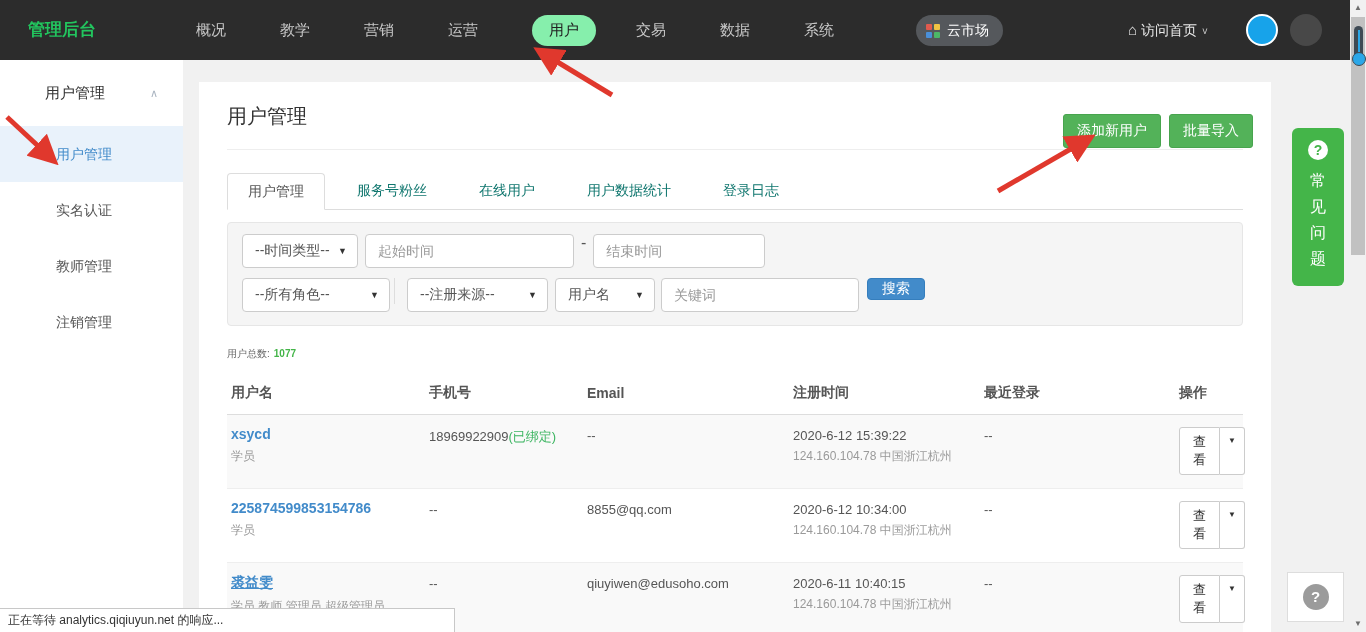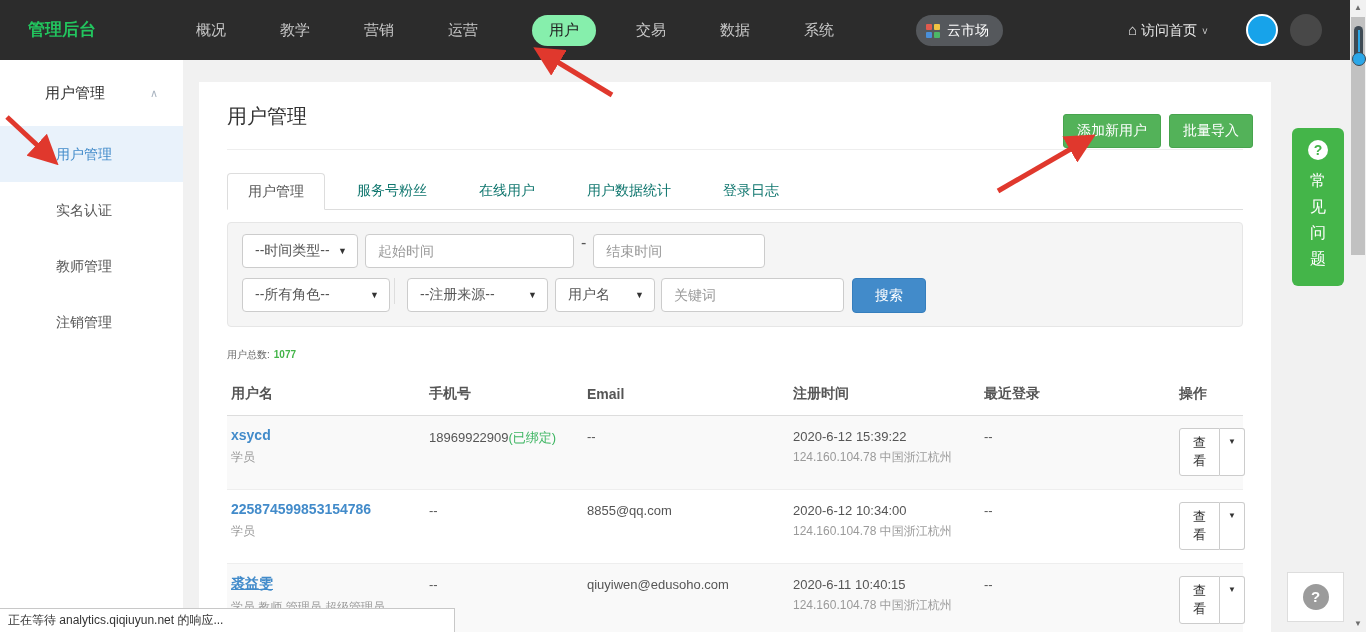--- a/index.html
+++ b/index.html
@@ -43,21 +43,21 @@
 
   .filter-panel { margin-top:12px; background:#f5f5f5; border:1px solid #e6e6e6; border-radius:4px; padding:11px 14px 13px; }
   .filter-row { display:flex; align-items:flex-start; }
   .filter-row + .filter-row { margin-top:10px; }
   .sel { background:#fff; border:1px solid #ccc; border-radius:4px; height:34px; display:flex; align-items:center; justify-content:space-between; padding:0 10px 0 12px; font-size:14px; color:#555; cursor:pointer; }
   .sel .caret { font-size:9px; color:#333; margin-left:8px; }
   .inp { background:#fff; border:1px solid #ccc; border-radius:4px; height:34px; padding:0 12px; font-size:14px; color:#555; font-family:inherit; }
   .inp::placeholder { color:#9a9a9a; }
   .dash { margin:0 7px; color:#555; }
   .vdiv { width:1px; height:26px; background:#ddd; margin:0 12px 0 4px; }
-  .btn-blue { background:#428bca; border:1px solid #357ebd; color:#fff; font-size:14px; height:35px; padding:0 22px; border-radius:4px; cursor:pointer; margin-left:8px; }
+  .btn-blue { background:#428bca; border:1px solid #357ebd; color:#fff; font-size:14px; height:22px; padding:0 14px; border-radius:4px; cursor:pointer; margin-left:8px; }
 
   .total-line { margin-top:21px; font-size:10px; color:#666; }
   .total-num { color:#44b549; font-weight:bold; margin-left:4px; }
 
   
   table.users { width:100%; border-collapse:collapse; margin-top:13px; table-layout:fixed; }
   table.users th { text-align:left; font-size:14px; color:#555; padding:10px 4px 12px 4px; border-bottom:1px solid #ddd; font-weight:bold; }
   table.users td { padding:11px 4px 13px 4px; vertical-align:top; border-bottom:1px solid #eee; }
   tr.striped { background:#f9f9f9; }
   .u-name { color:#428bca; font-size:14px; font-weight:bold; cursor:pointer; }
@@ -166,21 +166,21 @@
         </div>
         <span class="vdiv"></span>
         <div class="sel" style="width:141px">
           <span>--注册来源--</span>
           <span class="caret">▼</span>
         </div>
         <div class="sel" style="width:100px; margin-left:7px">
           <span>用户名</span>
           <span class="caret">▼</span>
         </div>
-        <input class="inp" style="width: 183px; margin-left: 6px;" placeholder="关键词">
+        <input class="inp" style="width: 198px; margin-left: 6px;" placeholder="关键词">
         <button class="btn-blue">搜索</button>
       </div>
     </div>
 
     <div class="total-line">
       <span>用户总数:</span><span class="total-num">1077</span>
     </div>
 
     <table class="users">
       <colgroup>

